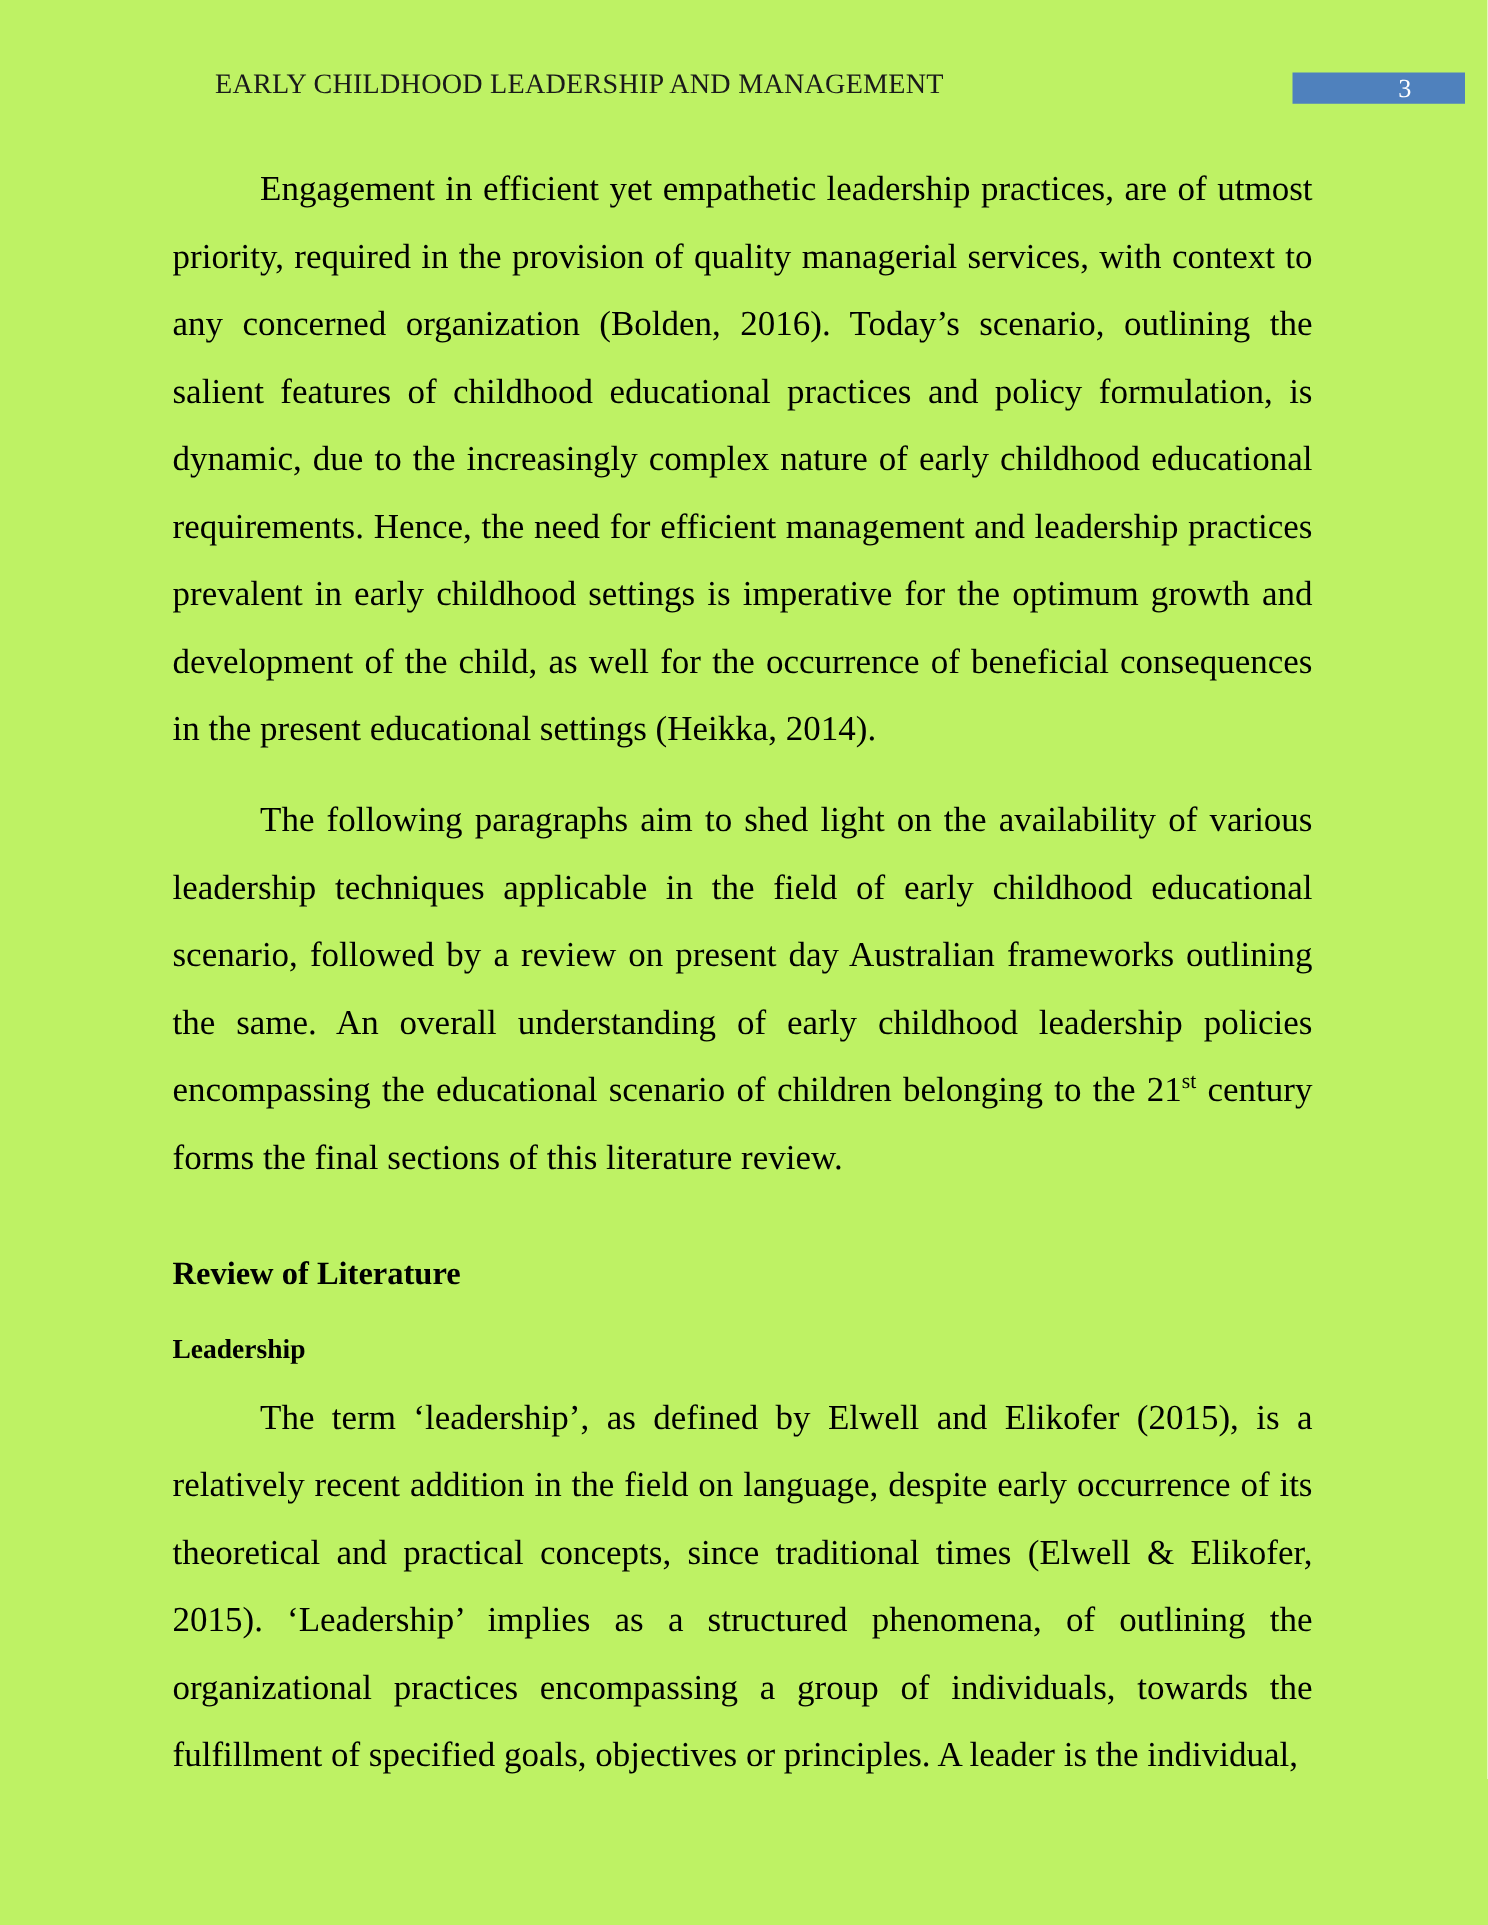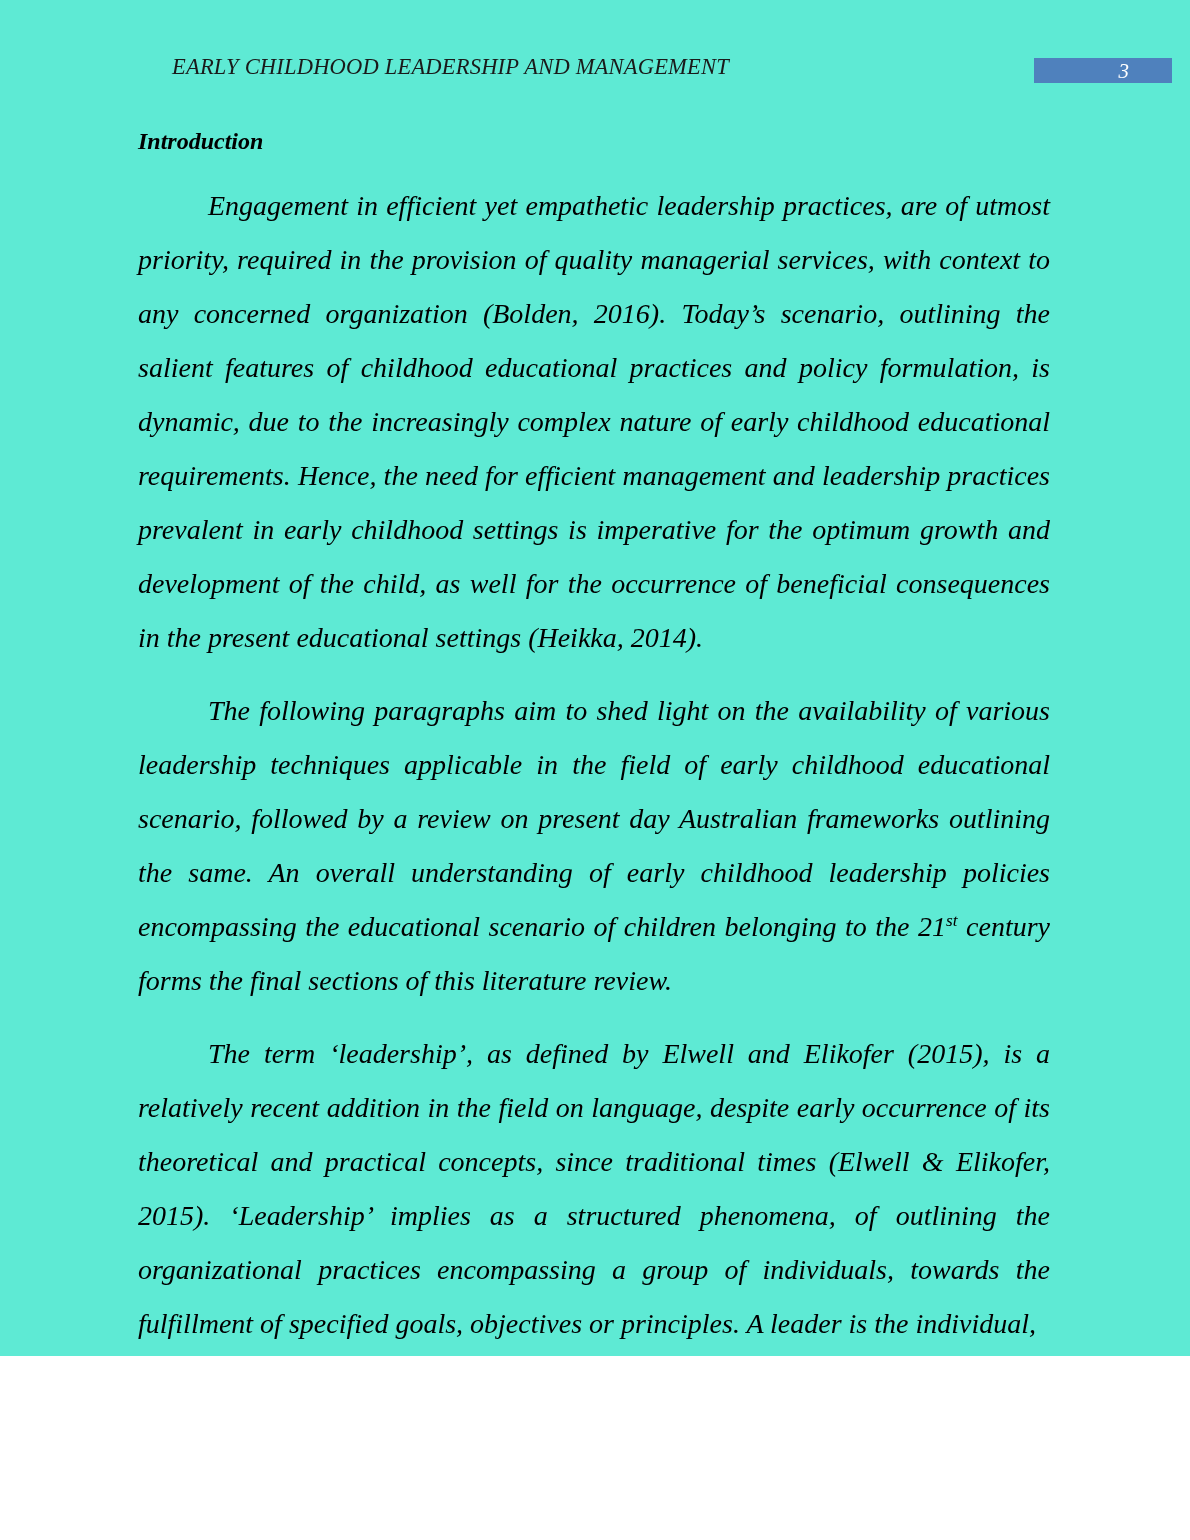--- a/index.html
+++ b/index.html
@@ -11,26 +11,25 @@
 
   body {
     font-family: "Liberation Serif", "DejaVu Serif", serif;
     color: #000000;
     -webkit-font-smoothing: antialiased;
   }
 
   .page {
     position: relative;
     width: 1190px;
-    height: 1356px;
+    height: 1540px;
     margin: 0 auto;
-    background: #5eead4;
+    background: #bef264;
     overflow: hidden;
     box-sizing: border-box;
-    font-style: italic;
   }
 
   
   .running-header {
     position: absolute;
     left: 0;
     top: 52px;
     width: 1190px;
     height: 40px;
   }
@@ -135,26 +134,27 @@
   <div class="running-header">
     <div class="header-title">EARLY CHILDHOOD LEADERSHIP AND MANAGEMENT</div>
 
     <div class="page-number-badge">
       <span class="page-number-text">3</span>
     </div>
   </div>
 
   <div class="body-column">
 
-    <h1 class="heading-major">Introduction</h1>
 
     <p class="body-paragraph">Engagement in efficient yet empathetic leadership practices, are of utmost priority, required in the provision of quality managerial services, with context to any concerned organization (Bolden, 2016). Today’s scenario, outlining the salient features of childhood educational practices and policy formulation, is dynamic, due to the increasingly complex nature of early childhood educational requirements. Hence, the need for efficient management and leadership practices prevalent in early childhood settings is imperative for the optimum growth and development of the child, as well for the occurrence of beneficial consequences in the present educational settings (Heikka, 2014).</p>
 
     <p class="body-paragraph">
       <span>The following paragraphs aim to shed light on the availability of various leadership techniques applicable in the field of early childhood educational scenario, followed by a review on present day Australian frameworks outlining the same. An overall understanding of early childhood leadership policies encompassing the educational scenario of children belonging to the 21</span><sup>st</sup><span> century forms the final sections of this literature review.</span>
     </p>
 
+    <h2 class="heading-section">Review of Literature</h2>
 
+    <h3 class="heading-sub">Leadership</h3>
 
     <p class="body-paragraph">The term ‘leadership’, as defined by Elwell and Elikofer (2015), is a relatively recent addition in the field on language, despite early occurrence of its theoretical and practical concepts, since traditional times (Elwell &amp; Elikofer, 2015). ‘Leadership’ implies as a structured phenomena, of outlining the organizational practices encompassing a group of individuals, towards the fulfillment of specified goals, objectives or principles. A leader is the individual,</p>
 
   </div>
 </div>
 
 </body></html>

